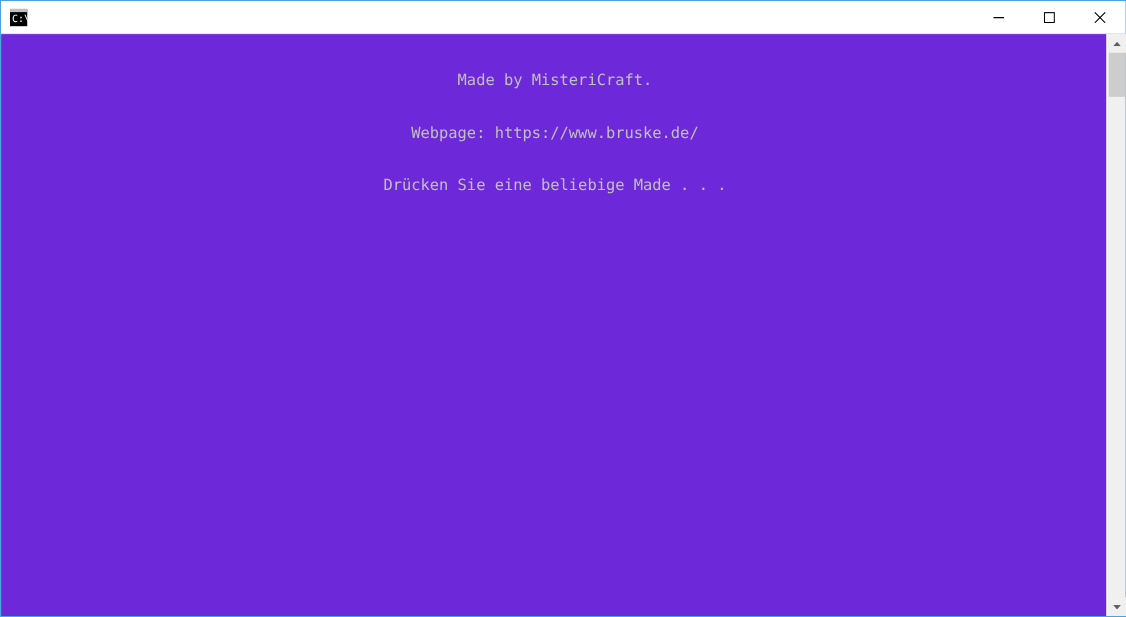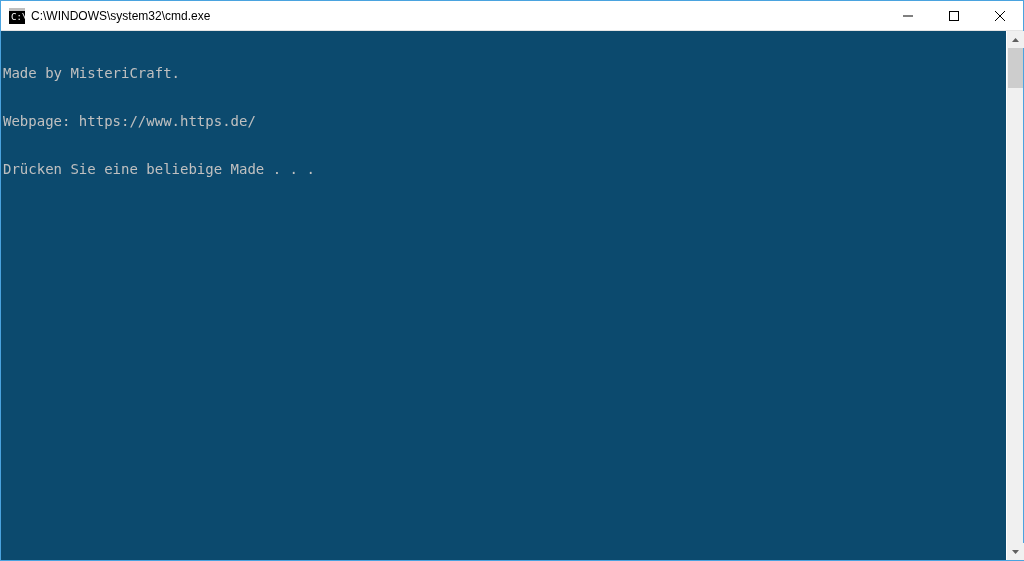--- a/index.html
+++ b/index.html
@@ -35,28 +35,29 @@
       color: #000;
     }
     .win-btn svg { display: block; }
     .client {
       flex: 1 1 auto;
       display: flex;
       min-height: 0;
     }
     .console {
       flex: 1 1 auto;
-      background: #0c4a6e;
+      background: #6d28d9;
       color: #c0c0c0;
       font-family: Consolas, "Lucida Console", monospace;
       font-size: 14px;
       line-height: 16px;
       padding: 2px 0 0 2px;
       white-space: pre;
       overflow: hidden;
+      text-align: center;
     }
     .console .line { height: 16px; }
     .scrollbar {
       width: 17px;
       background: #f0f0f0;
       position: relative;
       border-left: 1px solid #fff;
     }
     .scrollbar .sb-btn {
       position: absolute; left: 0; width: 17px; height: 17px;
@@ -77,21 +78,20 @@
 
 <div class="window">
   <div class="titlebar">
     <span class="app-icon">
       <svg width="16" height="16" viewBox="0 0 16 16">
         <rect x="0" y="0" width="16" height="16" fill="#000"></rect>
         <rect x="0" y="0" width="16" height="3" fill="#bfbfbf"></rect>
         <text x="2" y="12" font-family="Consolas, monospace" font-size="9" fill="#fff">C:\</text>
       </svg>
     </span>
-    <span class="title">C:\WINDOWS\system32\cmd.exe</span>
     <span class="spacer"></span>
     <div class="win-btn">
       <svg width="10" height="10" viewBox="0 0 10 10">
           <line x1="0" y1="5" x2="10" y2="5" stroke="#000" stroke-width="1"></line>
         </svg>
     </div>
     <div class="win-btn">
       <svg width="10" height="10" viewBox="0 0 10 10">
           <rect x="0.5" y="0.5" width="9" height="9" fill="none" stroke="#000" stroke-width="1"></rect>
         </svg>
@@ -99,21 +99,21 @@
     <div class="win-btn">
       <svg width="10" height="10" viewBox="0 0 10 10">
         <line x1="0" y1="0" x2="10" y2="10" stroke="#000" stroke-width="1"></line>
         <line x1="10" y1="0" x2="0" y2="10" stroke="#000" stroke-width="1"></line>
       </svg>
     </div>
   </div>
   <div class="client">
     <div class="console">
       <div class="line">Made by MisteriCraft.</div>
-      <div class="line">Webpage: https://www.https.de/</div>
+      <div class="line">Webpage: https://www.bruske.de/</div>
       <div class="line">Drücken Sie eine beliebige Made . . .</div>
     </div>
     <div class="scrollbar">
       <div class="sb-btn sb-up">
         <svg width="7" height="4" viewBox="0 0 7 4">
             <polygon points="3.5,0 7,4 0,4" fill="#606060"></polygon>
           </svg>
       </div>
       <div class="sb-thumb"></div>
       <div class="sb-btn sb-down">

